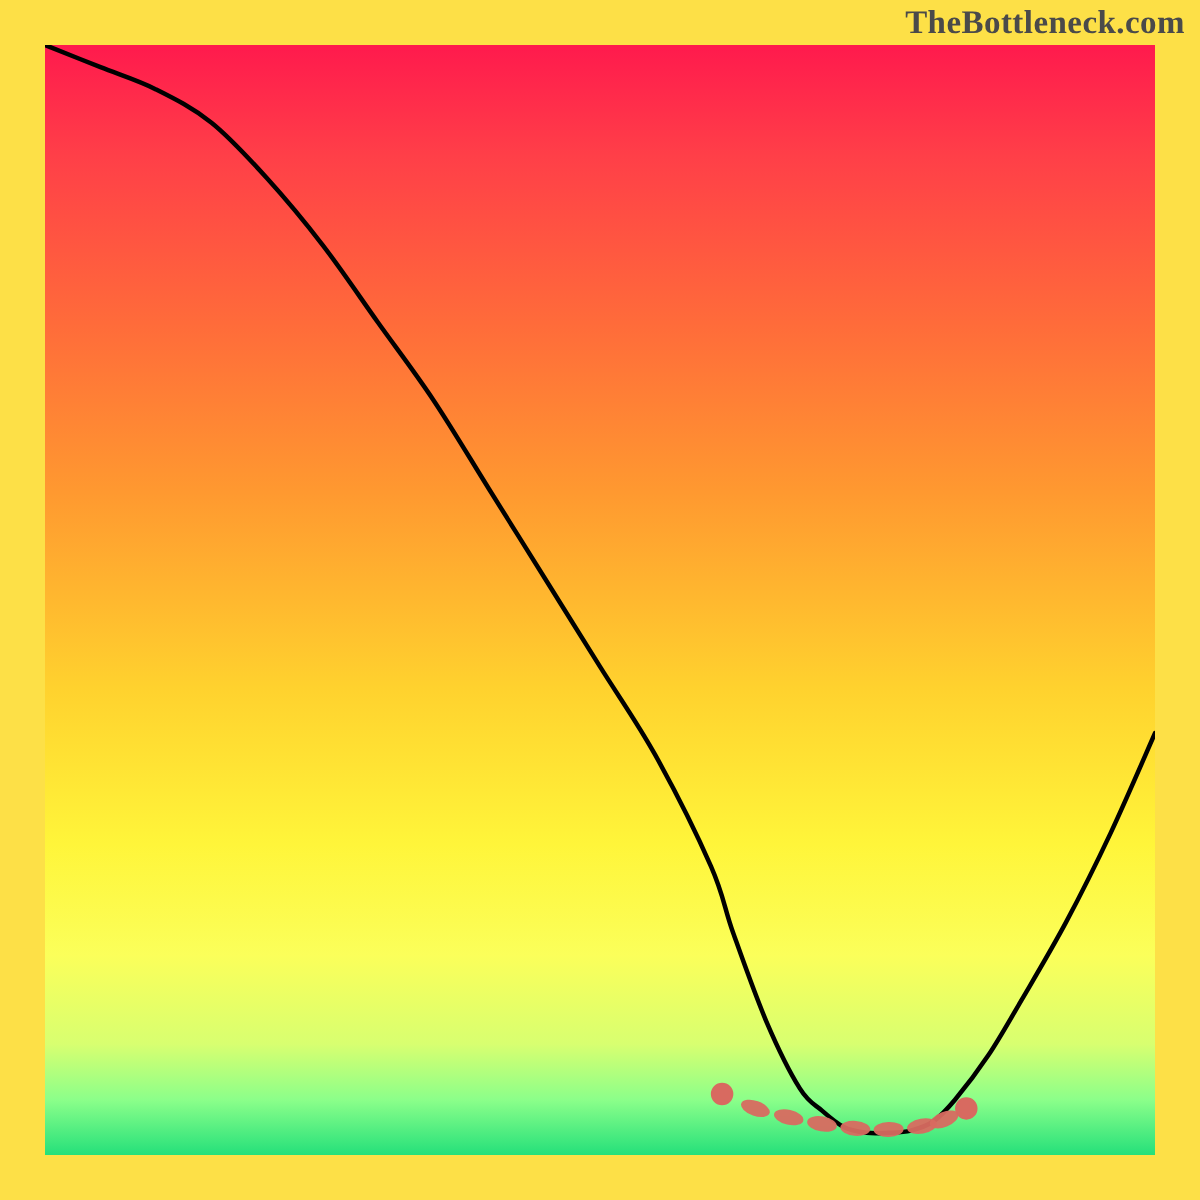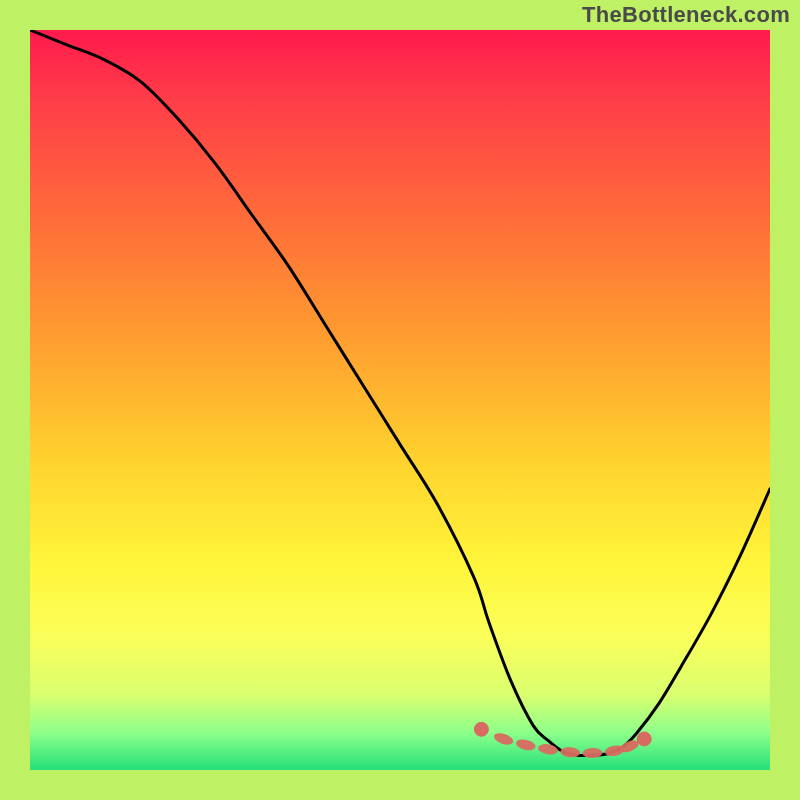--- a/index.html
+++ b/index.html
@@ -8,21 +8,22 @@
     width: 800px;
     height: 800px;
     background: #000;
     overflow: hidden;
     font-family: Arial, Helvetica, sans-serif;
   }
   .frame {
     position: relative;
     width: 800px;
     height: 800px;
-    background: #bef264;
+    background: #fde047;
+    font-family: Liberation Serif, serif;
   }
   .watermark {
     position: absolute;
     top: 2px;
     right: 10px;
     color: #4a4a4a;
     font-size: 22px;
     font-weight: 600;
     letter-spacing: 0.3px;
     z-index: 10;

